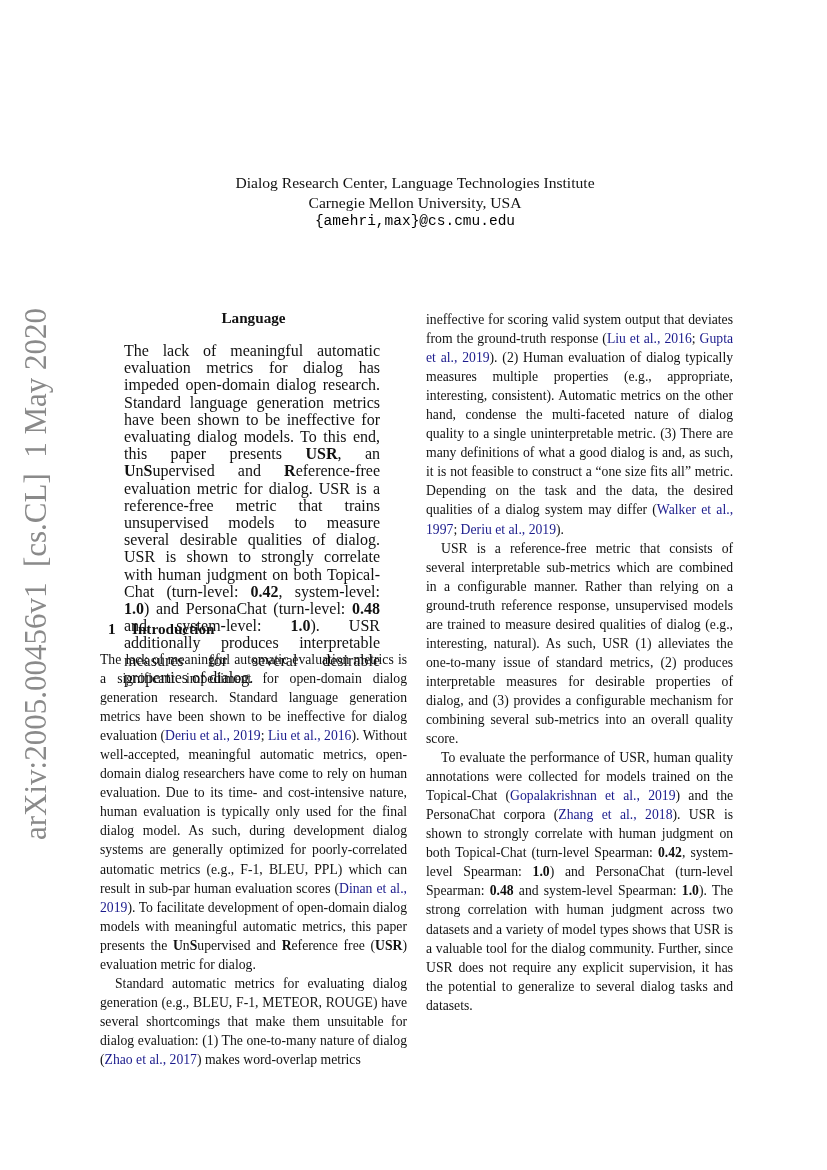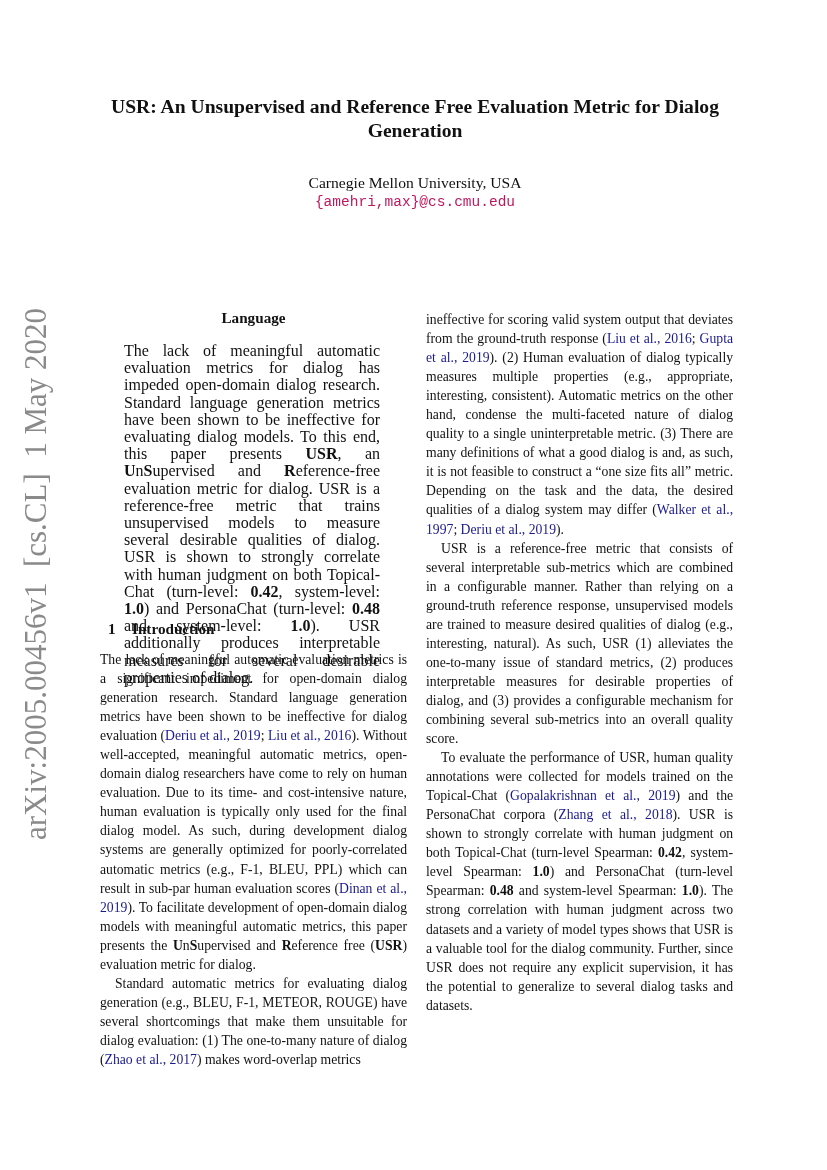--- a/index.html
+++ b/index.html
@@ -49,21 +49,21 @@
       width: 650px;
       top: 173px;
       text-align: center;
       font-size: 15.6px;
       line-height: 19.5px;
     }
     .authors .names { font-weight: bold; }
     .authors .email {
       font-family: "Liberation Mono", "DejaVu Sans Mono", monospace;
       font-size: 14.5px;
-      color: #be185d;
+      color: #000000;
     }
     .col {
       position: absolute;
       width: 307px;
       font-size: 13.7px;
       line-height: 19.05px;
       text-align: justify;
       hyphens: manual;
     }
     .col-left { left: 100px; }
@@ -101,23 +101,23 @@
     .b { font-weight: bold; }
     .i { }
   </style>
 </head>
 <body>
 
 <div class="page">
 
   <div class="arxiv-stamp">arXiv:2005.00456v1  [cs.CL]  1 May 2020</div>
 
-  <div class="title">USR: An Unsupervised and Reference Free Evaluation Metric for Dialog Generation</div>
 
   <div class="authors">
+    <div>Dialog Research Center, Language Technologies Institute</div>
     <div>Carnegie Mellon University, USA</div>
     <div class="email">{amehri,max}@cs.cmu.edu</div>
   </div>
 
   <div class="abstract-heading">Language</div>
   <div class="abstract-body">
     <p class="para"><span>The lack of meaningful automatic evaluation metrics for dialog has impeded open-domain dialog research.  Standard language generation metrics have been shown to be ineffective for evaluating dialog models. To this end, this paper presents </span><span class="b">USR</span><span>, an </span><span class="b">U</span><span>n</span><span class="b">S</span><span>upervised and </span><span class="b">R</span><span>eference-free evaluation metric for dialog. USR is a reference-free metric that trains unsupervised models to measure several desirable qualities of dialog.  USR is shown to strongly correlate with human judgment on both Topical-Chat (turn-level:  </span><span class="b">0.42</span><span>, system-level: </span><span class="b">1.0</span><span>) and PersonaChat (turn-level: </span><span class="b">0.48</span><span> and system-level: </span><span class="b">1.0</span><span>). USR additionally produces interpretable measures for several desirable properties of dialog.</span></p>
   </div>
 
   <div class="section-heading">

